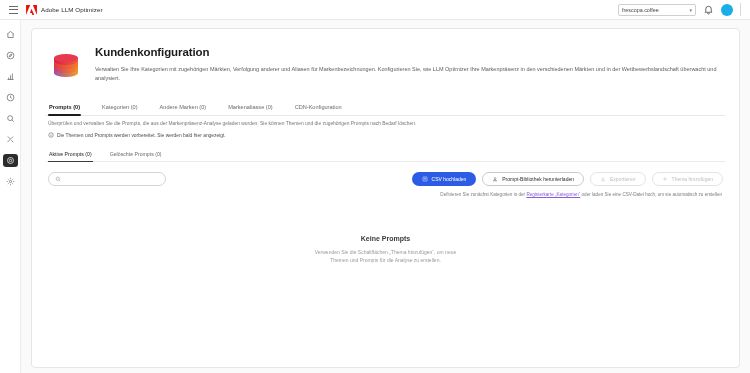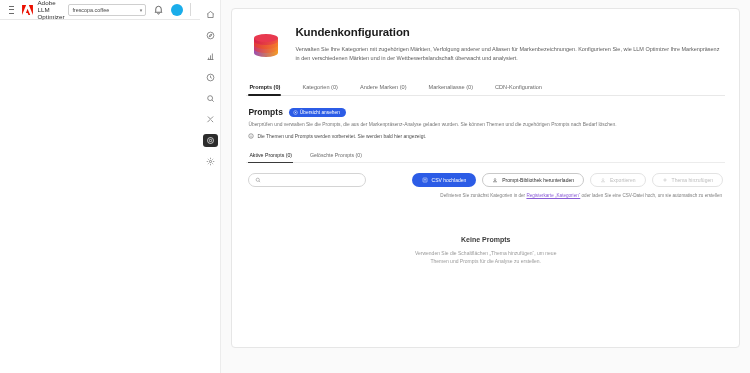--- a/index.html
+++ b/index.html
@@ -1,21 +1,21 @@
 <!DOCTYPE html>
 <html><head>
 <meta charset="utf-8">
 <style>
   * { box-sizing: border-box; margin: 0; padding: 0; }
   html, body {
     width: 750px; height: 373px;
     font-family: "Liberation Sans", sans-serif;
     background: #fff; color: #2c2c2c; overflow: hidden;
   }
-  .app { width: 750px; height: 373px; display: flex; flex-direction: row; border-radius: 19px; }
+  .app { width: 750px; height: 373px; display: flex; flex-direction: column; border-radius: 19px; }
 
   
   .topbar {
     height: 20px; flex: 0 0 20px; background: #fff;
     border-bottom: 1px solid #e8e8e8;
     display: flex; align-items: center; padding: 0 6px;
   }
   .hamburger { width: 9px; height: 8px; margin-left: 3px; margin-right: 8px;
     display: flex; flex-direction: column; justify-content: space-between; cursor: pointer; }
   .hamburger i { display: block; height: 1px; background: #6b6b6b; }
@@ -256,32 +256,20 @@
         </div>
 
         <div class="tabs">
           <div class="tab active">Prompts (0)</div>
           <div class="tab">Kategorien (0)</div>
           <div class="tab">Andere Marken (0)</div>
           <div class="tab">Markenaliasse (0)</div>
           <div class="tab">CDN-Konfiguration</div>
         </div>
 
-        <div class="sec-head">
-          <div class="sec-title">Prompts</div>
-          <div class="pill">
-            <span class="play">
-              <svg viewBox="0 0 24 24" width="5" height="5" fill="none" stroke="#fff" stroke-width="2">
-                <circle cx="12" cy="12" r="9"></circle>
-                  <path d="M10 8l6 4-6 4z" fill="#fff" stroke="none"></path>
-              </svg>
-            </span>
-            <span>Übersicht ansehen</span>
-          </div>
-        </div>
 
         <div class="sec-desc">Überprüfen und verwalten Sie die Prompts, die aus der Markenpräsenz-Analyse geladen wurden. Sie können Themen und die zugehörigen Prompts nach Bedarf löschen.</div>
 
         <div class="note">
           <span>
             <svg viewBox="0 0 24 24" width="6" height="6" fill="none" stroke="#4a4a4a" stroke-width="2">
               <circle cx="12" cy="12" r="9"></circle>
                 <path d="M12 11v6"></path>
                 <circle cx="12" cy="7.5" r="1" fill="#4a4a4a" stroke="none"></circle>
             </svg>

